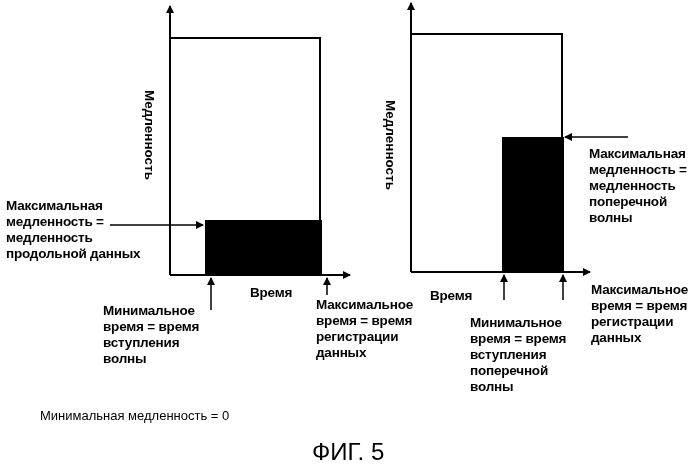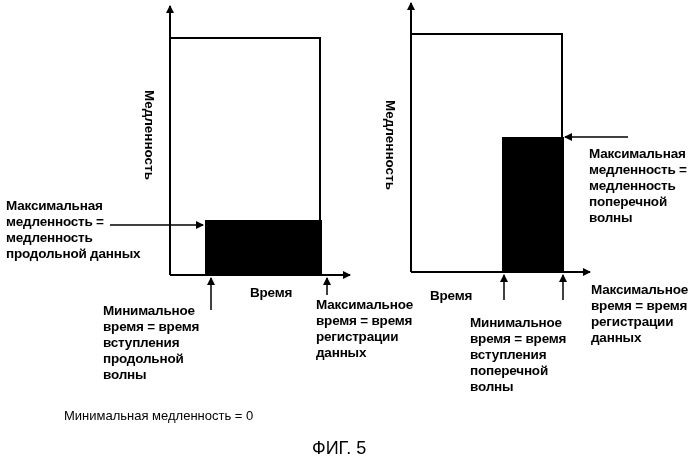--- a/index.html
+++ b/index.html
@@ -2,21 +2,21 @@
 <html><head>
 <meta charset="utf-8">
 <style>
   html,body{margin:0;padding:0;background:#fff;}
   #page{position:relative;width:700px;height:466px;background:#fff;overflow:hidden;font-family:"Liberation Sans",sans-serif;color:#000;}
   svg{position:absolute;left:0;top:0;}
   .lbl{position:absolute;font-size:13.5px;line-height:16px;font-weight:bold;letter-spacing:-0.2px;white-space:nowrap;}
   .lbl span{display:block;}
   .axis-v{position:absolute;font-size:13.5px;font-weight:bold;transform-origin:left top;transform:rotate(90deg);white-space:nowrap;}
   .note{position:absolute;font-size:13px;white-space:nowrap;}
-  .fig{position:absolute;font-size:18px;white-space:nowrap;}
+  .fig{position:absolute;font-size:24px;white-space:nowrap;}
 </style>
 </head>
 <body>
 
 <div id="page">
   <svg width="700" height="466">
     <defs>
       <marker id="ah" markerWidth="8" markerHeight="8" refX="7" refY="4" orient="auto" markerUnits="userSpaceOnUse">
         <path d="M0,0 L8,4 L0,8 Z" fill="#000"></path>
       </marker>
@@ -48,21 +48,20 @@
   <div class="lbl" style="left:6px;top:198px;">
     <span>Максимальная</span>
     <span>медленность =</span>
     <span>медленность</span>
     <span>продольной данных</span>
   </div>
   <div class="lbl" style="left:103px;top:303px;">
     <span>Минимальное</span>
     <span>время = время</span>
     <span>вступления</span>
-    <span>продольной</span>
     <span>волны</span>
   </div>
   <div class="lbl" style="left:316px;top:297px;">
     <span>Максимальное</span>
     <span>время = время</span>
     <span> регистрации</span>
     <span>данных</span>
   </div>
 
   <div class="axis-v" style="left:398px;top:100px;">Медленность</div>
@@ -81,15 +80,15 @@
     <span>поперечной</span>
     <span>волны</span>
   </div>
   <div class="lbl" style="left:591px;top:282px;">
     <span>Максимальное</span>
     <span>время = время</span>
     <span>регистрации</span>
     <span>данных</span>
   </div>
 
-  <div class="note" style="left:64px;top:408px;">Минимальная медленность = 0</div>
+  <div class="note" style="left:40px;top:408px;">Минимальная медленность = 0</div>
   <div class="fig" style="left:312px;top:438px;">ФИГ. 5</div>
 </div>
 
 </body></html>

